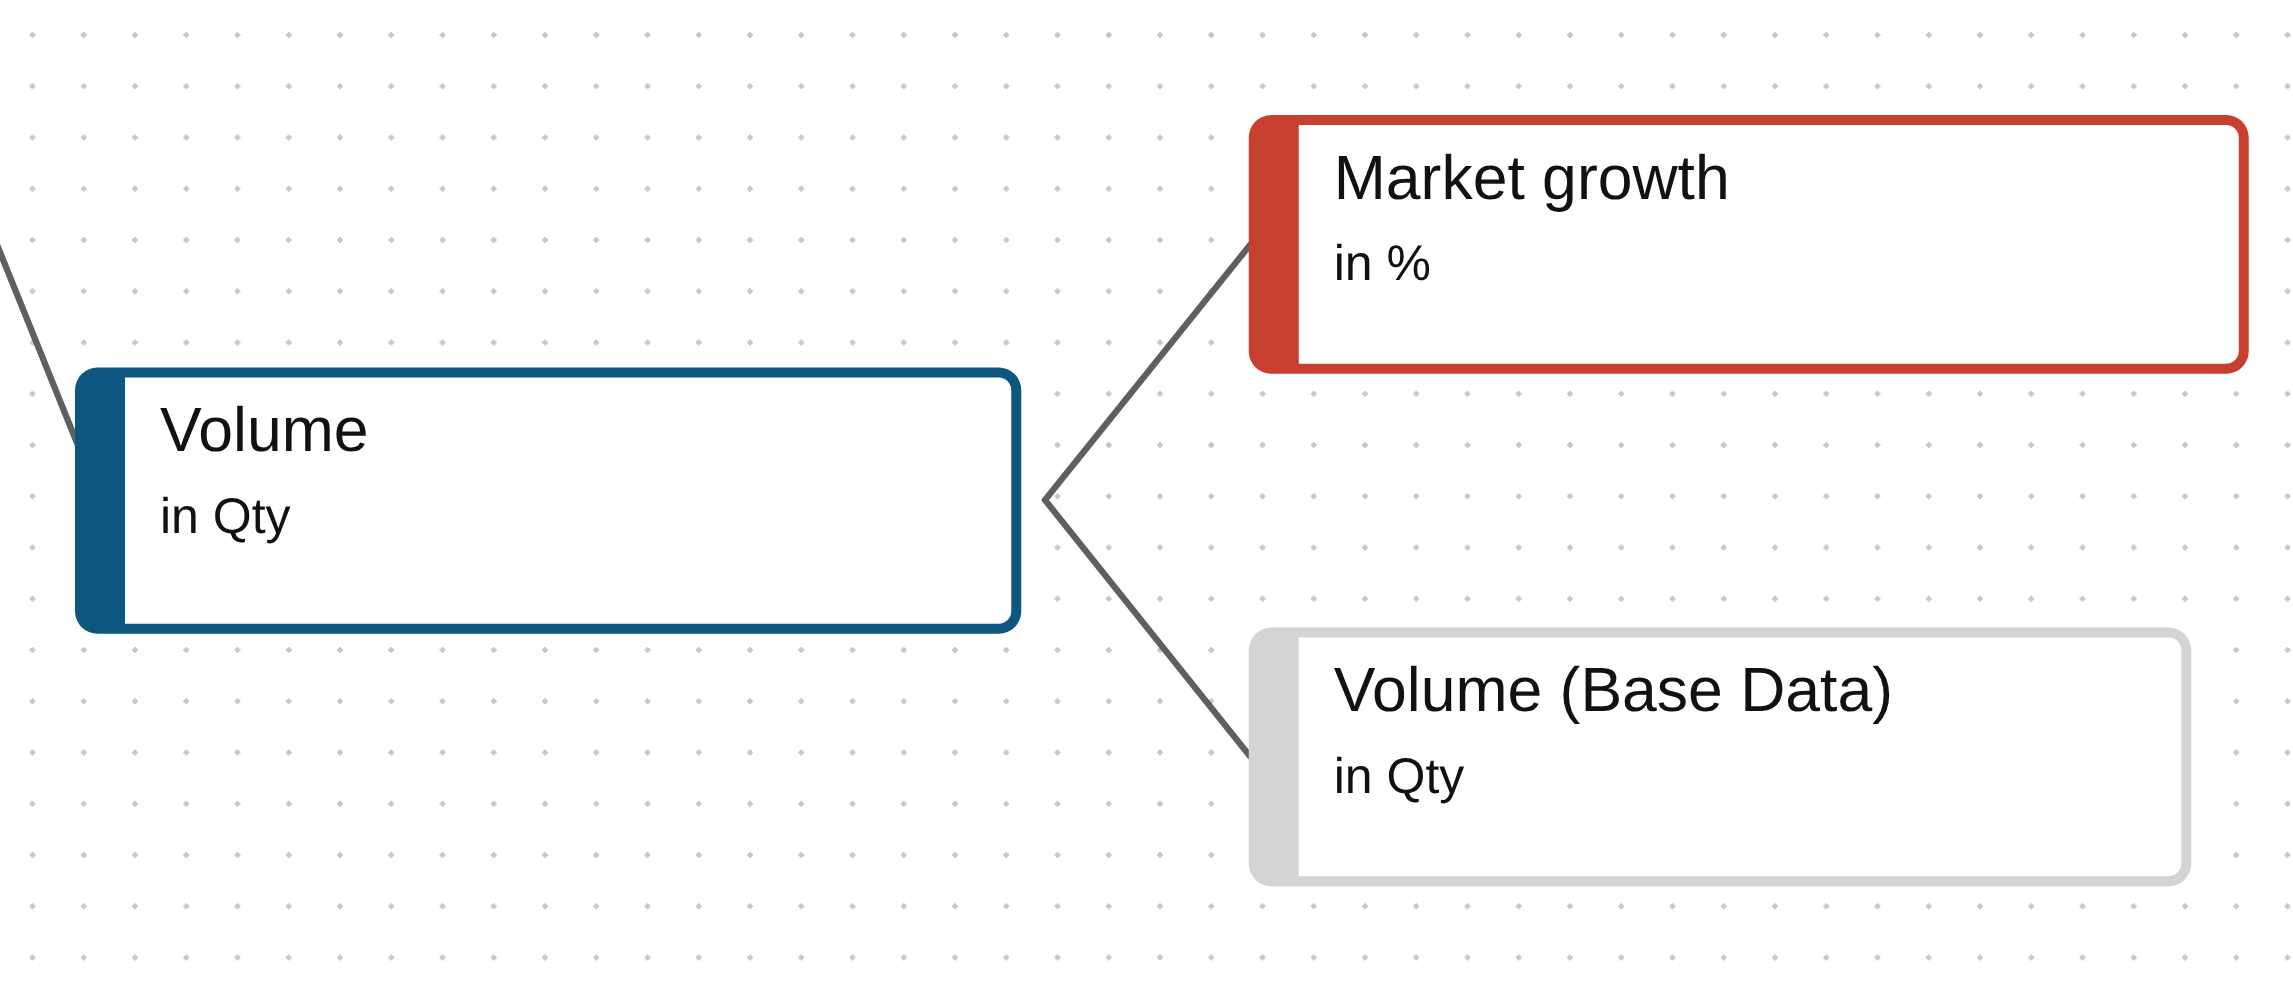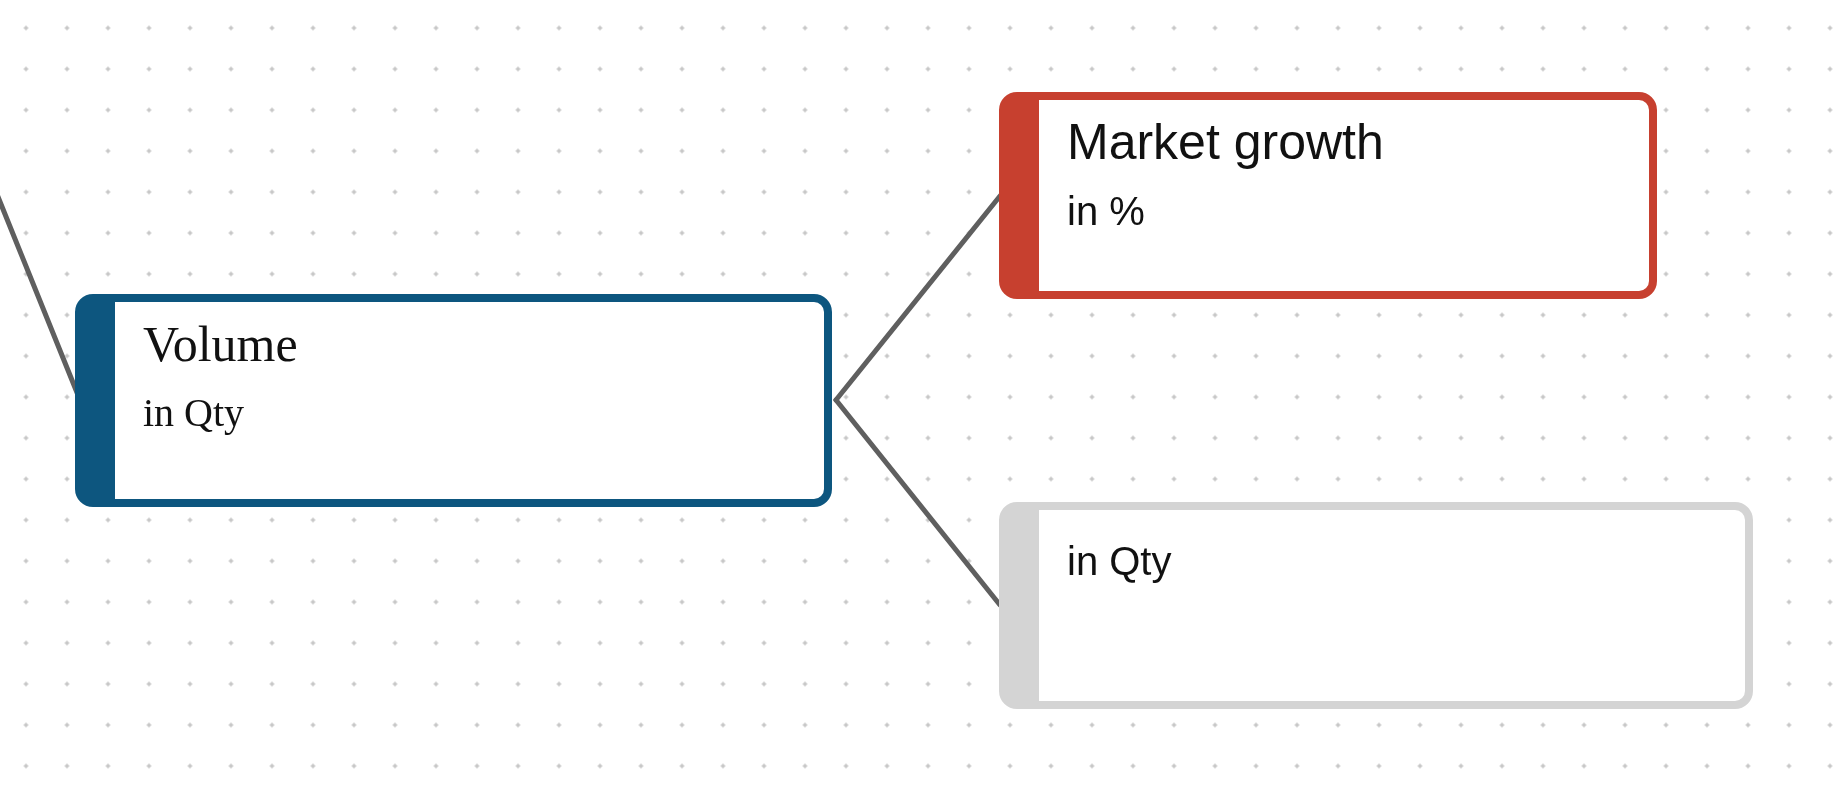--- a/index.html
+++ b/index.html
@@ -33,26 +33,26 @@
   .node {
     position: absolute;
     box-sizing: border-box;
     background: #ffffff;
     border-style: solid;
     border-width: 8px 8px 8px 40px;
     border-radius: 18px;
     color: #111111;
   }
   .node-volume {
-    left: 75px; top: 294px;
-    width: 757px; height: 213px; font-family: Liberation Serif, serif;
+    left: 60px; top: 294px;
+    width: 757px; height: 213px;
   }
   .node-market-growth {
     left: 999px; top: 92px;
-    width: 658px; height: 207px;
+    width: 800px; height: 207px;
   }
   .node-volume-base {
     left: 999px; top: 502px;
     width: 754px; height: 207px;
   }
   .node-content {
     padding: 12px 28px;
   }
   .node-title {
     font-size: 50px;
@@ -86,17 +86,18 @@
 
   <div class="node node-market-growth" style="border-color: rgb(199, 64, 47);">
     <div class="node-content">
       <div class="node-title">Market growth</div>
       <div class="node-subtitle">in %</div>
     </div>
   </div>
 
   <div class="node node-volume-base" style="border-color: rgb(212, 212, 212);">
     <div class="node-content">
+      <div class="node-title">Volume (Base Data)</div>
       <div class="node-subtitle">in Qty</div>
     </div>
   </div>
 
 </div>
 
 </body></html>

